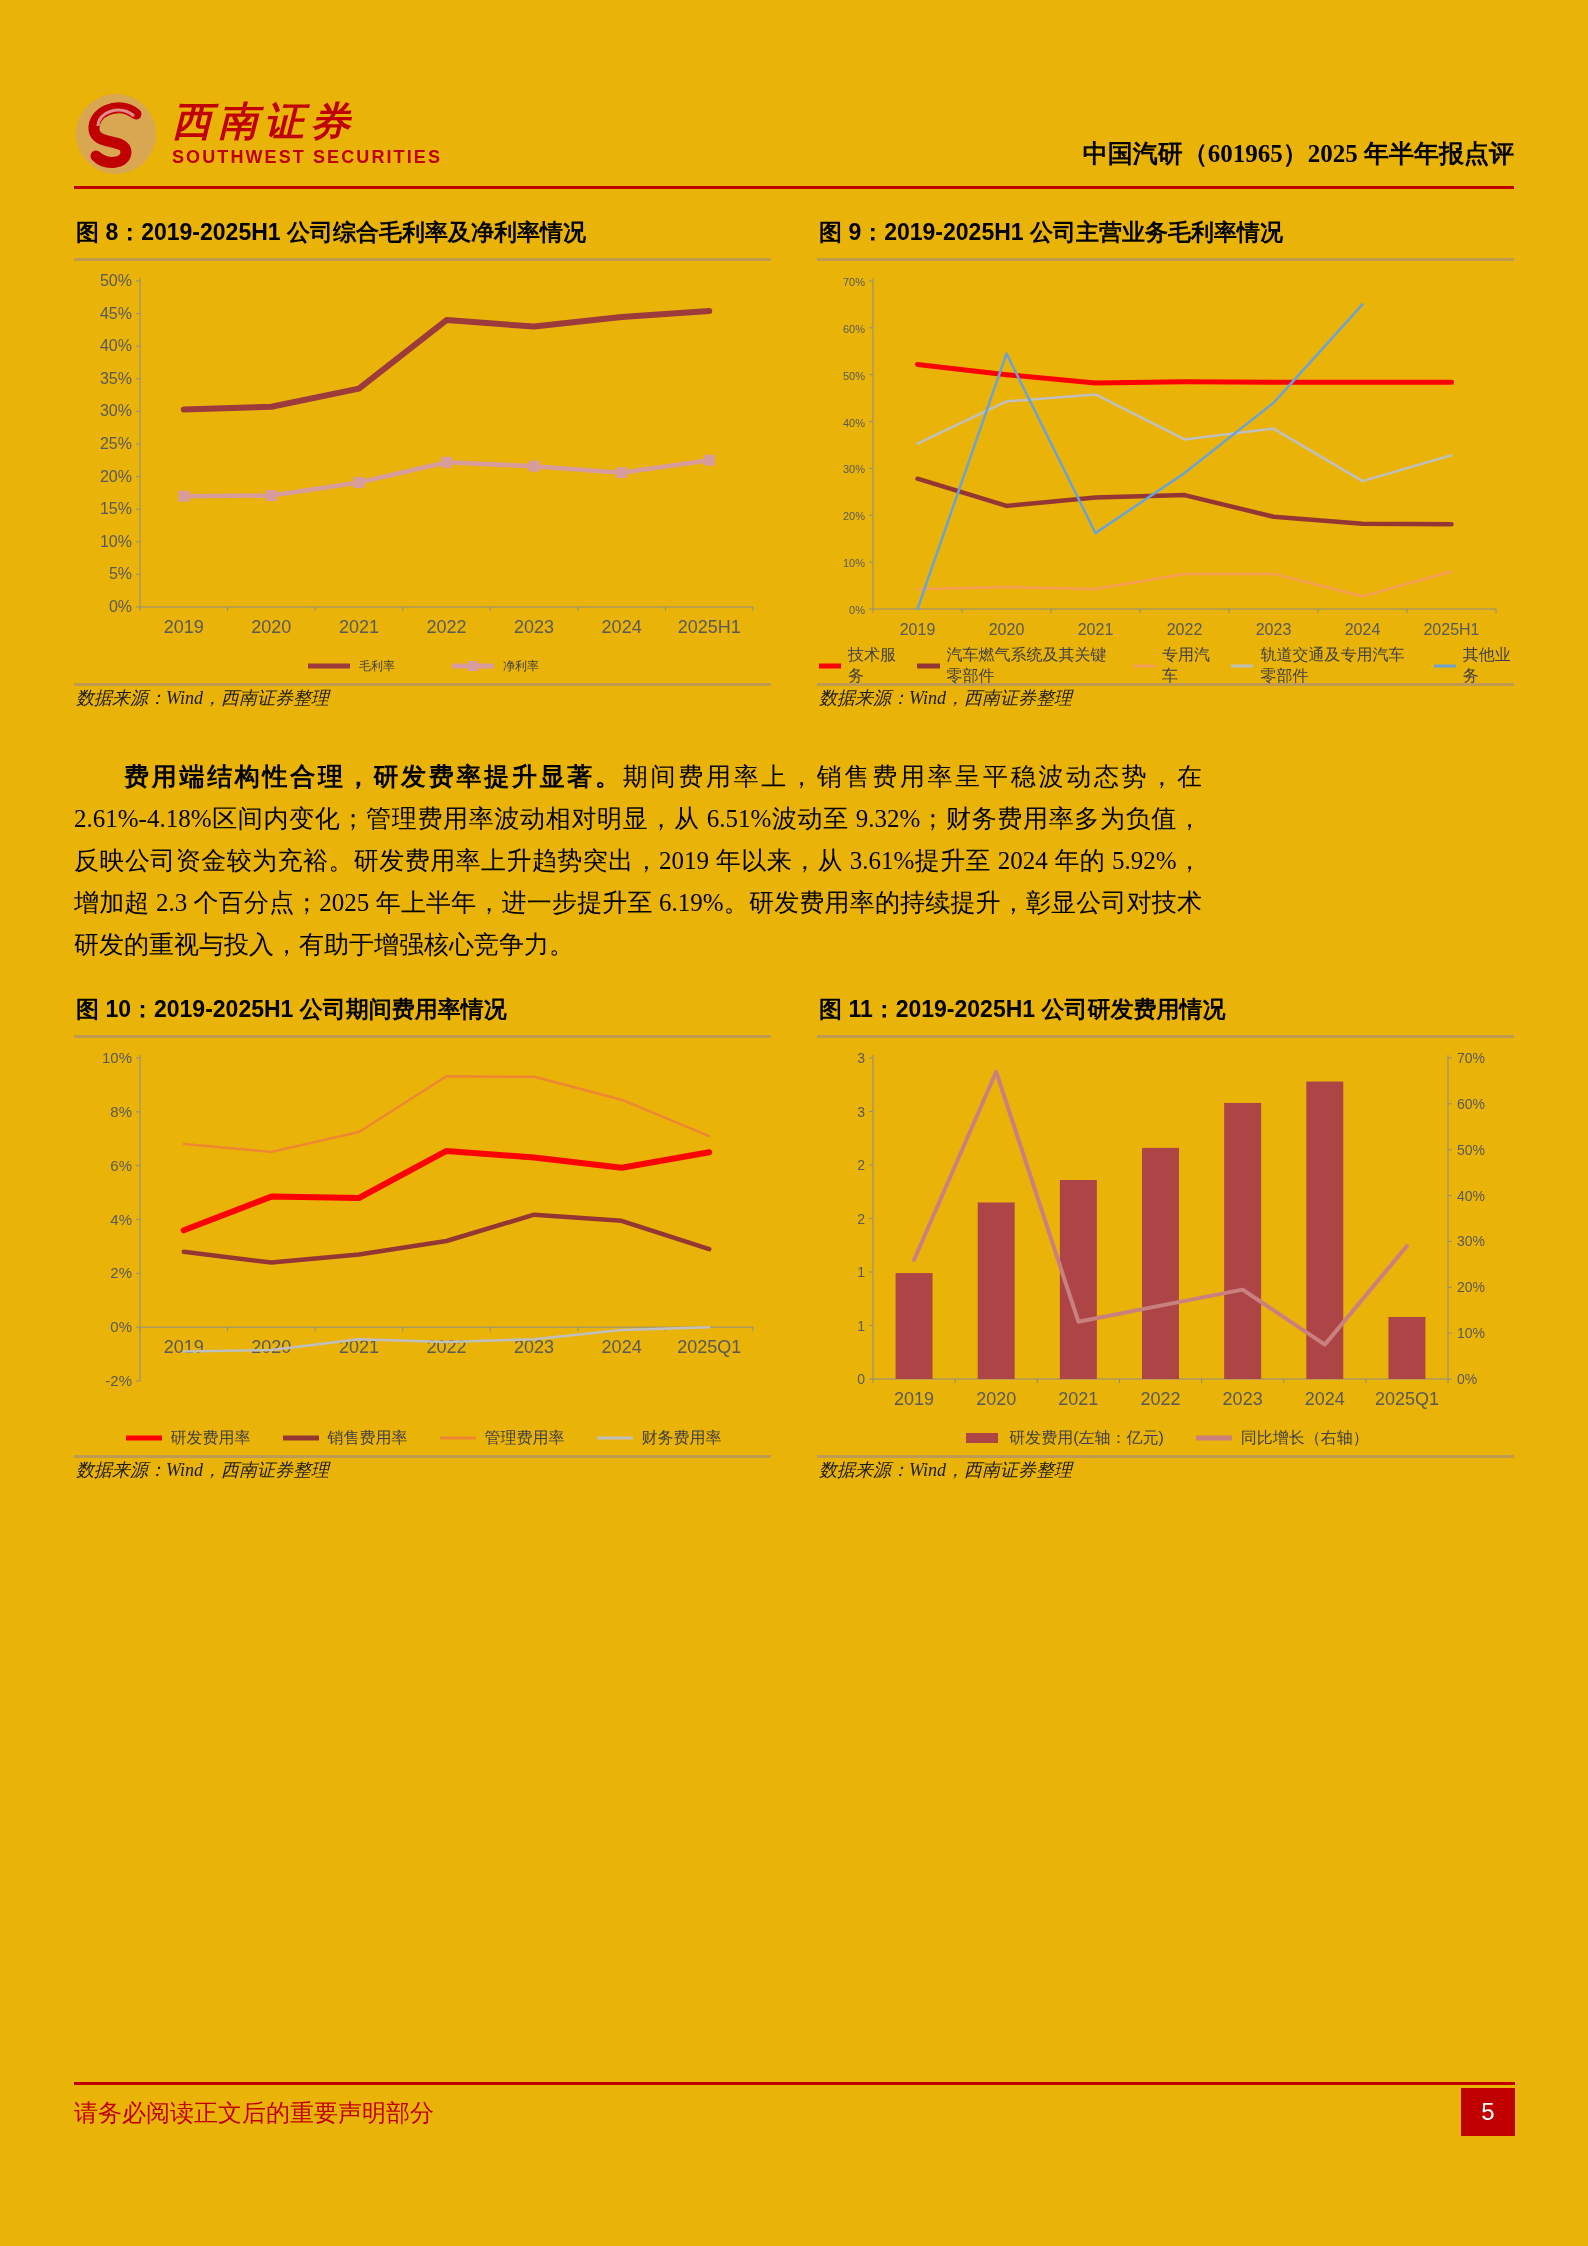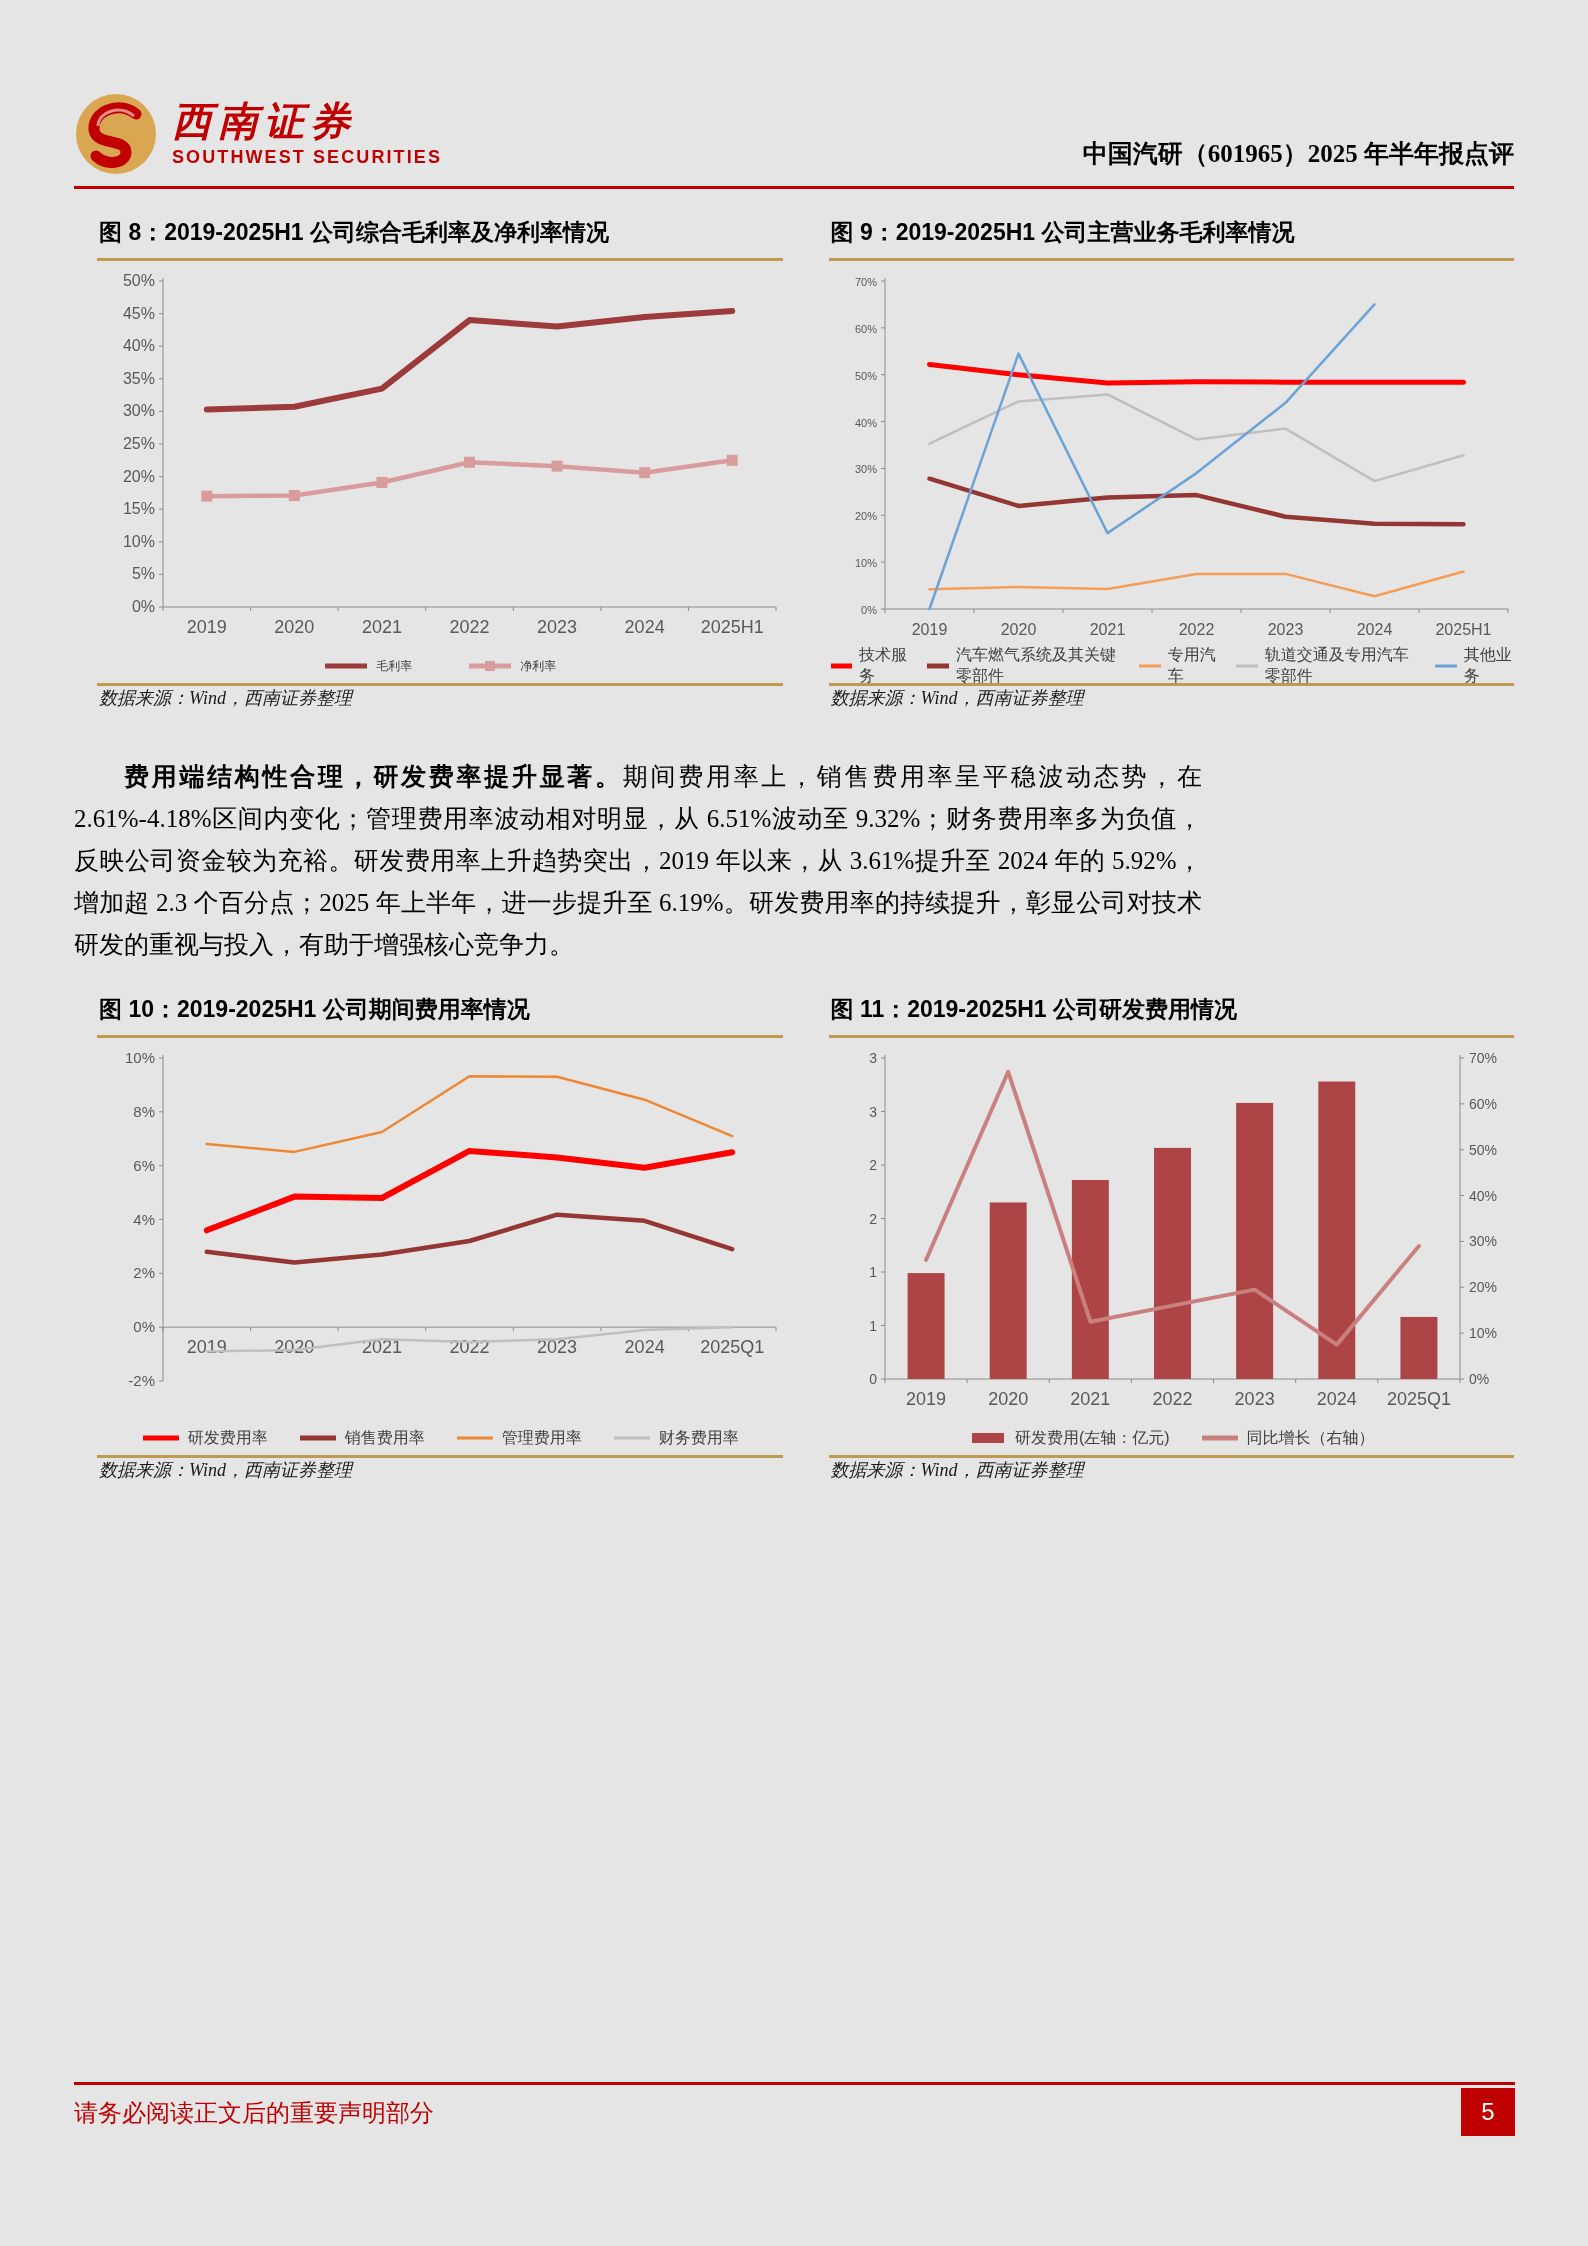--- a/index.html
+++ b/index.html
@@ -1,36 +1,36 @@
 <!DOCTYPE html>
 <html><head>
 <meta charset="utf-8">
 <style>
   html,body{margin:0;padding:0;background:#fff;}
-  .page{position:relative;width:1588px;height:2246px;background:#e5e5e5;overflow:hidden;
+  .page{position:relative;width:1588px;height:2246px;background:#eab308;overflow:hidden;
         font-family:"Liberation Serif","DejaVu Serif",serif;color:#000;}
   .content{position:absolute;left:74px;right:74px;top:0;width:1440px;}
 
   
   .header{display:flex;justify-content:space-between;align-items:flex-end;margin-top:92px;}
   .logo{display:flex;align-items:center;gap:14px;}
   .logo-text-block{display:flex;flex-direction:column;line-height:1;}
   .logo-cn{font-size:40px;font-weight:bold;color:#c00000;font-style:italic;letter-spacing:6px;}
   .logo-en{font-size:18px;font-weight:bold;color:#c00000;letter-spacing:2.1px;margin-top:6px;
            font-family:"Liberation Sans","DejaVu Sans",sans-serif;}
   .report-title{font-size:25px;font-weight:bold;padding-bottom:6px;}
   .red-line{height:3px;background:#c00000;margin-top:10px;}
 
   
   .body-para{width:1128px;margin:46px 0 0 0;font-size:25px;line-height:42px;
              text-align:justify;text-indent:50px;}
   .body-para .lead{font-weight:bold;}
 
   
-  .columns{display:flex;gap:46px;margin-top:28px;margin-left:23px;}
+  .columns{display:flex;gap:46px;margin-top:28px;}
   .fig{flex:1;min-width:0;}
   .fig-title{font-family:"Liberation Sans","DejaVu Sans",sans-serif;
              font-size:23px;font-weight:bold;padding:0 0 10px 2px;}
   .gold-line{height:3px;background:#bf9b51;}
   .chart-wrap{padding-top:4px;}
   .legend{display:flex;justify-content:center;align-items:center;height:34px;color:#404040;
           font-family:"Liberation Sans","DejaVu Sans",sans-serif;}
   .lg-item{display:inline-flex;align-items:center;gap:7px;}
   .lg-lg{gap:55px;font-size:12px;}
   .lg-sm{gap:16px;font-size:16px;}

